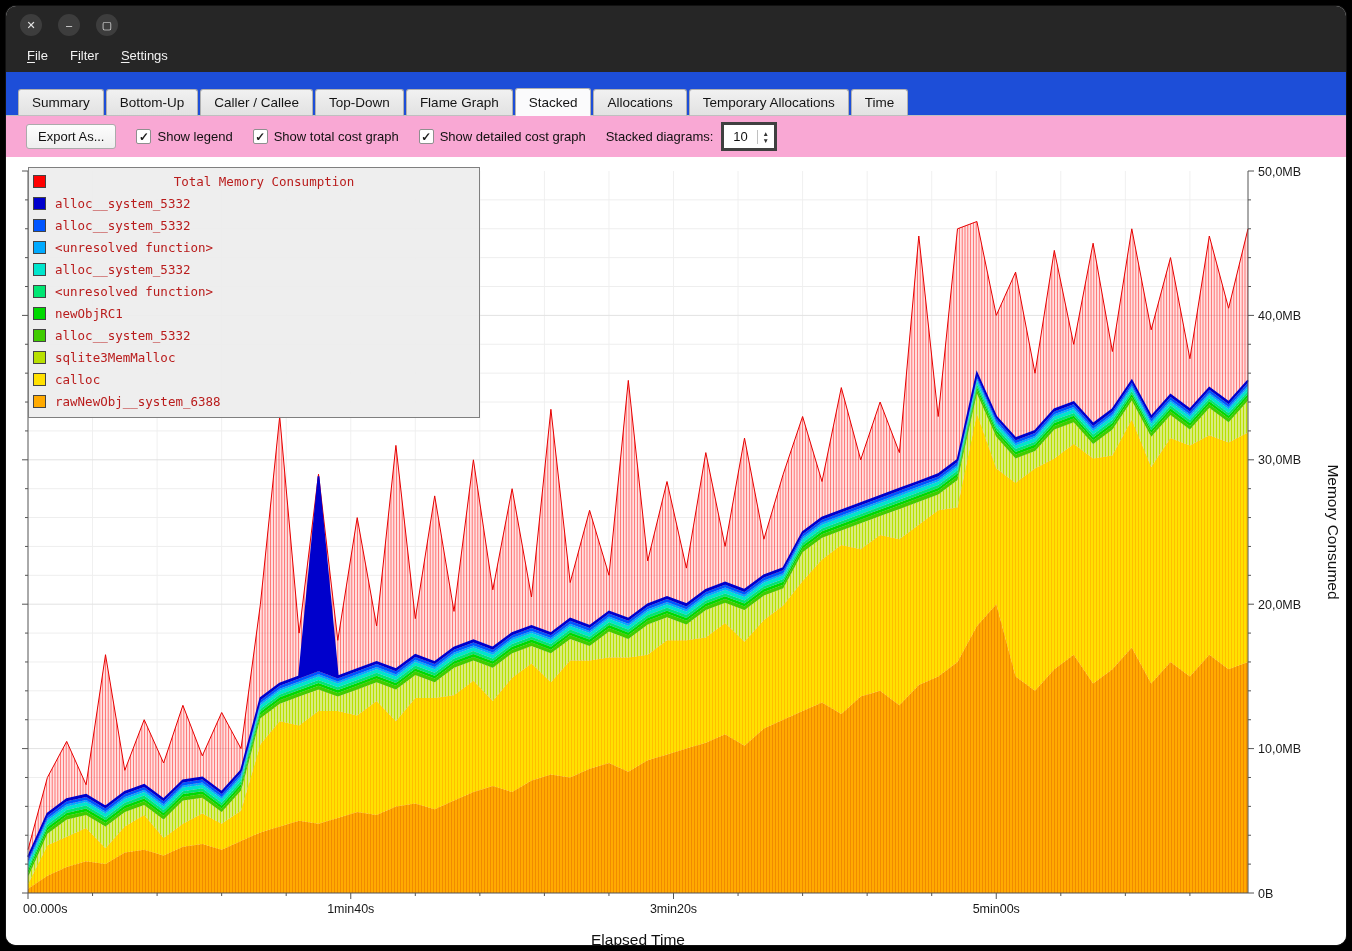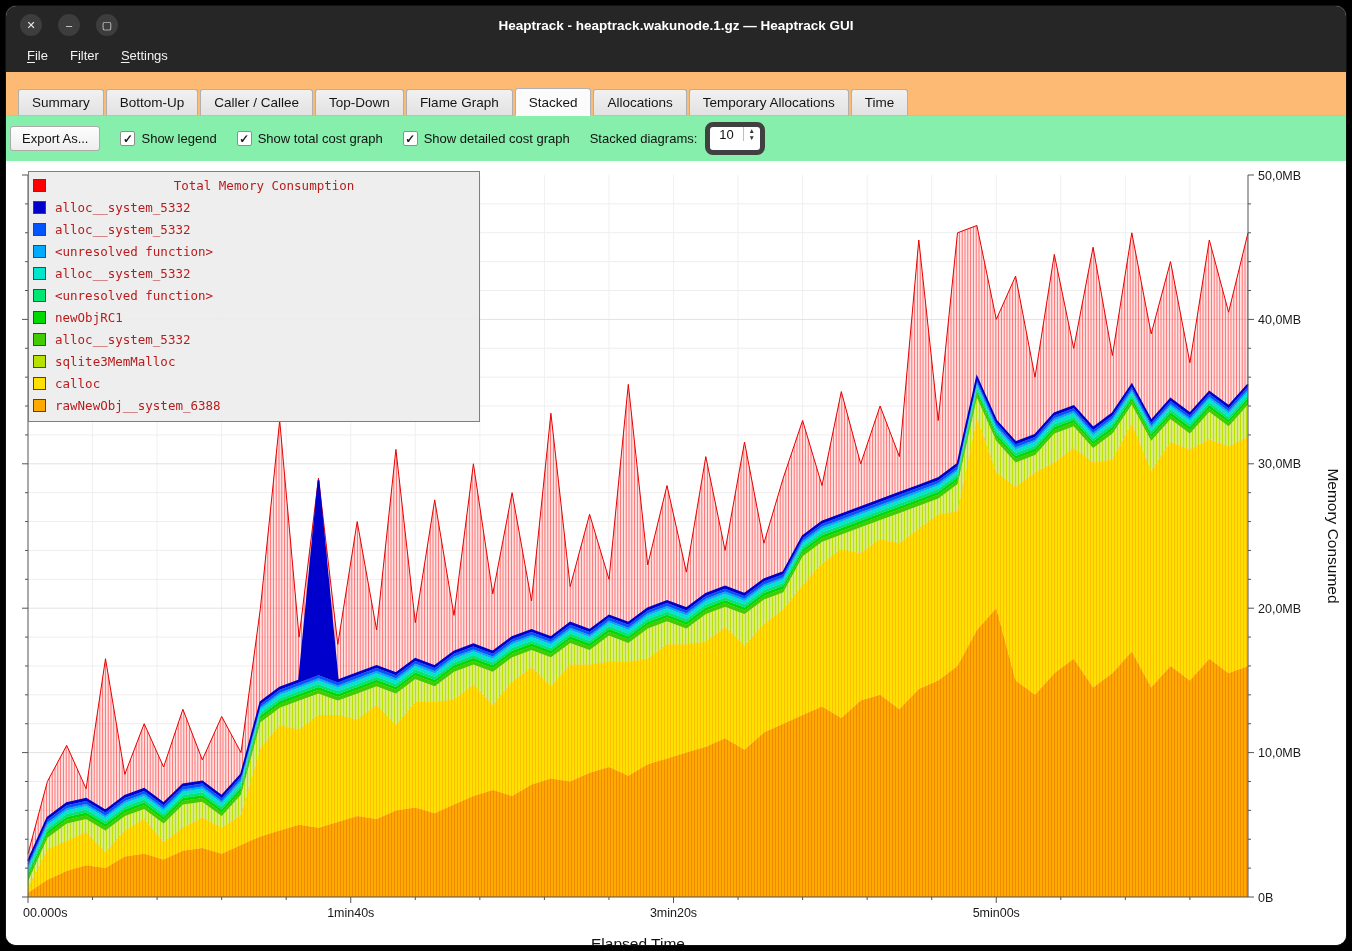--- a/index.html
+++ b/index.html
@@ -16,35 +16,35 @@
   .titlebar{height:38px;background:#262626;position:relative;display:flex;align-items:center;flex:0 0 auto;}
   .win-btns{display:flex;gap:16px;margin-left:14px;z-index:2;}
   .wbtn{width:22px;height:22px;border-radius:50%;background:#3d3d3d;color:#e6e6e6;
         display:flex;align-items:center;justify-content:center;font-size:11px;line-height:1;cursor:default;}
   .title{position:absolute;left:0;right:0;text-align:center;color:#fff;font-weight:bold;font-size:13.5px;}
   
   .menubar{height:28px;background:#262626;display:flex;align-items:flex-start;padding-left:12px;gap:4px;flex:0 0 auto;}
   .menu-item{color:#f2f2f2;font-size:13px;padding:4px 9px;border-radius:3px;}
   .mn{text-decoration:underline;text-underline-offset:2px;}
   
-  .tabbar{display:flex;align-items:flex-end;background:#fdba74;padding:6px 10px 0 12px;gap:2px;
+  .tabbar{display:flex;align-items:flex-end;background:#1d4ed8;padding:6px 10px 0 12px;gap:2px;
           border-bottom:1px solid #bfbfbf;flex:0 0 auto;height:44px;box-sizing:border-box;}
   .tab{border:1px solid #b0b0b0;border-bottom:1px solid #bfbfbf;margin-bottom:-1px;
        background:linear-gradient(#f1f1f1,#e2e2e2);padding:5px 13px 5px;font-size:13.5px;
        border-radius:3px 3px 0 0;color:#141414;white-space:nowrap;}
   .tab.active{background:#fbfbfc;border-bottom:1px solid #fbfbfc;padding-top:6px;}
   
-  .toolbar{display:flex;align-items:center;gap:20px;padding:6px 4px;background:#86efac;flex:0 0 auto;}
+  .toolbar{display:flex;align-items:center;gap:20px;padding:6px 20px;background:#f9a8d4;flex:0 0 auto;}
   .btn{background:linear-gradient(#fdfdfd,#eeeeee);border:1px solid #ababab;border-radius:3px;
        padding:4px 11px;font-size:13px;color:#111;font-family:"Liberation Sans",sans-serif;}
   .cb-row{display:flex;align-items:center;gap:6px;font-size:13px;color:#111;}
   .cb{width:15px;height:15px;background:#fff;border:1px solid #8f8f8f;border-radius:2px;
       display:flex;align-items:center;justify-content:center;font-size:12px;font-weight:bold;color:#1c1c1c;box-sizing:border-box;}
   .spin-group{display:flex;align-items:center;gap:8px;font-size:13px;color:#111;}
-  .spinbox{display:flex;border:5px solid #404040;background:#fff;border-radius:8px;height:23px;align-items:flex-start;}
+  .spinbox{display:flex;border:3px solid #404040;background:#fff;border-radius:0;height:23px;align-items:center;}
   .spin-val{padding:0 9px;display:flex;align-items:center;font-size:13px;color:#111;}
   .spin-btns{display:flex;flex-direction:column;border-left:1px solid #c0c0c0;width:16px;}
   .spin-btns span{flex:1;display:flex;align-items:center;justify-content:center;font-size:6.5px;color:#333;}
   
   .chart-wrap{flex:1;background:#ffffff;position:relative;}
   .chart-wrap svg{position:absolute;left:0;top:0;display:block;}
   svg text{font-family:"Liberation Sans",sans-serif;}
   .legend{
     position:absolute;left:22px;top:10px;width:452px;box-sizing:border-box;
     background:rgba(237,237,237,0.93);border:1px solid #7f7f7f;
@@ -59,21 +59,20 @@
 <body>
 
 <div class="window">
 
   <div class="titlebar">
     <div class="win-btns" id="win-btns">
         <span class="wbtn">✕</span>
         <span class="wbtn">–</span>
         <span class="wbtn">▢</span>
       </div>
-    <div class="title">Heaptrack - heaptrack.wakunode.1.gz — Heaptrack GUI</div>
   </div>
 
   <div class="menubar" id="menubar">
       <span class="menu-item"><span class="mn">F</span>ile</span>
       <span class="menu-item">F<span class="mn">i</span>lter</span>
       <span class="menu-item"><span class="mn">S</span>ettings</span>
     </div>
 
   <div class="tabbar" id="tabbar">
       <div class="tab"><span>Summary</span></div>

